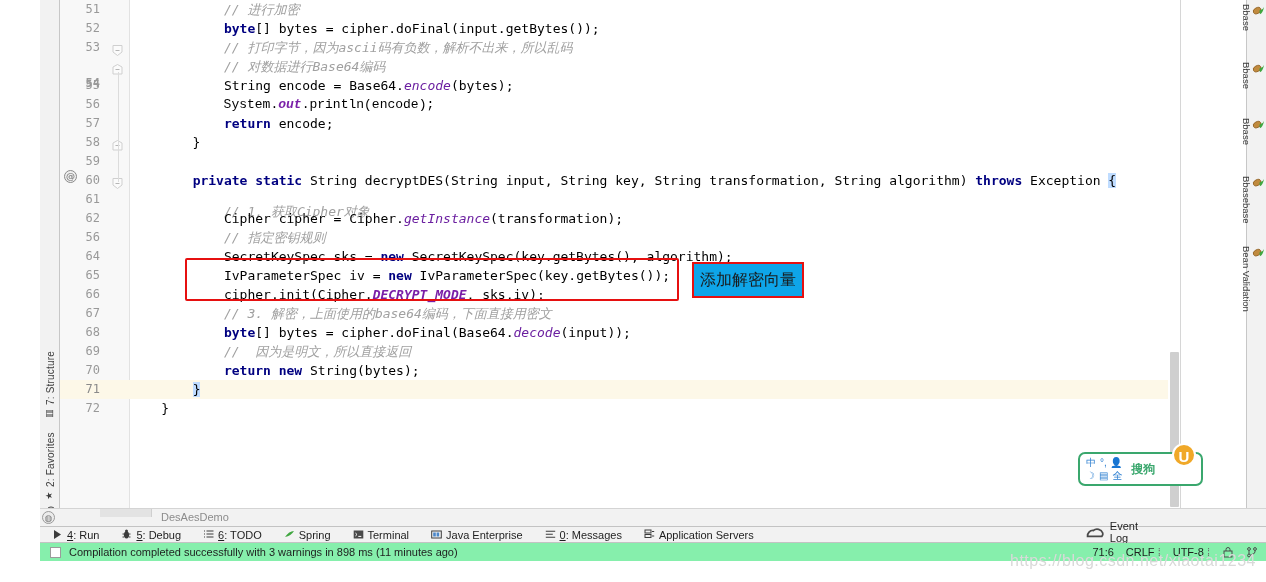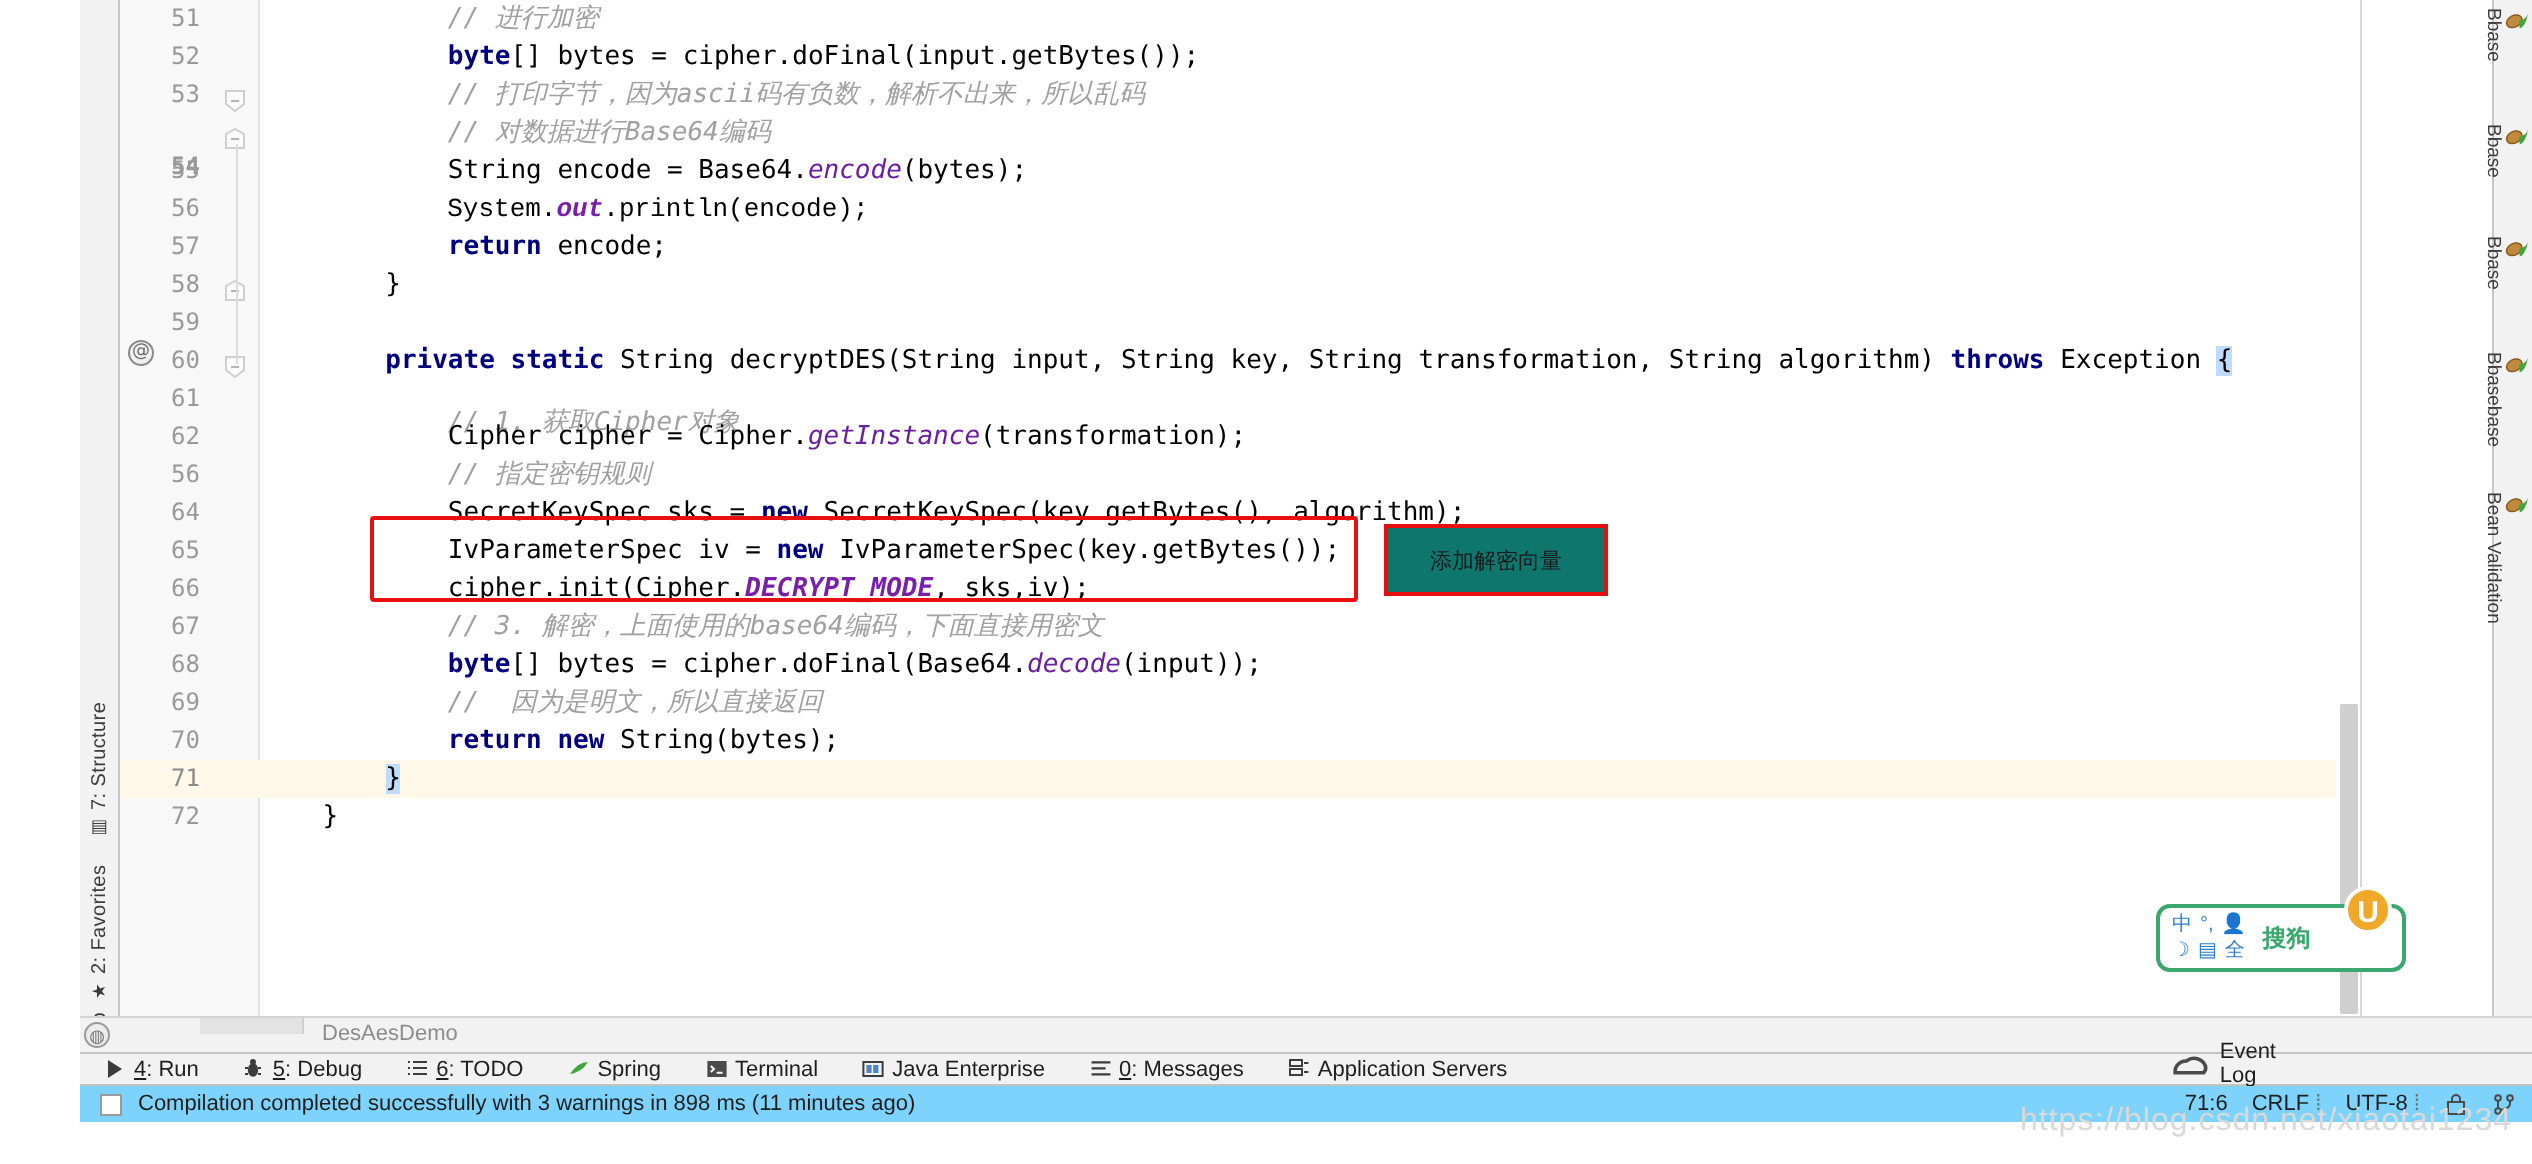--- a/index.html
+++ b/index.html
@@ -84,23 +84,23 @@
   .stat { color: #6b1fa0; font-style: italic; }
   .cnst { color: #7a1fa8; font-weight: bold; font-style: italic; }
   .brace-hl { background: #bfdcff; }
 
   
   .red-box {
     position: absolute; border: 2px solid #e61010; border-radius: 2px;
     pointer-events: none;
   }
   .note-box {
-    position: absolute; background: #0f766e; border: 2px solid #e61010;
+    position: absolute; background: #0ea5e9; border: 2px solid #e61010;
     display: flex; align-items: center; justify-content: center;
-    font-family: "DejaVu Sans", sans-serif; font-size: 11px; color: #1a1a1a;
+    font-family: "DejaVu Sans", sans-serif; font-size: 16px; color: #1a1a1a;
   }
 
   
   .vscroll-track {
     position: absolute; right: 86px; top: 0; width: 12px; height: 508px;
     background: #ffffff;
   }
   .vscroll-thumb {
     position: absolute; right: 87px; top: 352px; width: 9px; height: 155px;
     background: #cfcfcf; border-radius: 1px;
@@ -160,21 +160,21 @@
   .tool-btn u { text-decoration: underline; }
   .eventlog {
     position: absolute; right: 128px; top: 0; height: 17px;
     display: flex; align-items: flex-end; gap: 4px;
     font-size: 11px; color: #1e1e1e; cursor: default;
   }
 
   
   .status-bar {
     position: absolute; left: 40px; top: 543px; right: 0; height: 18px;
-    background: #7dd3fc; display: flex; align-items: center;
+    background: #86efac; display: flex; align-items: center;
   }
   .sb-check {
     width: 11px; height: 11px; border: 1px solid #9b9b9b; background: #fff;
     margin-left: 10px; margin-right: 8px; flex: 0 0 auto;
   }
   .sb-msg { font-size: 11px; color: #1e1e1e; white-space: nowrap; }
   .sb-right {
     position: absolute; right: 8px; top: 0; height: 18px;
     display: flex; align-items: center; gap: 12px;
     font-size: 11px; color: #1e1e1e;

